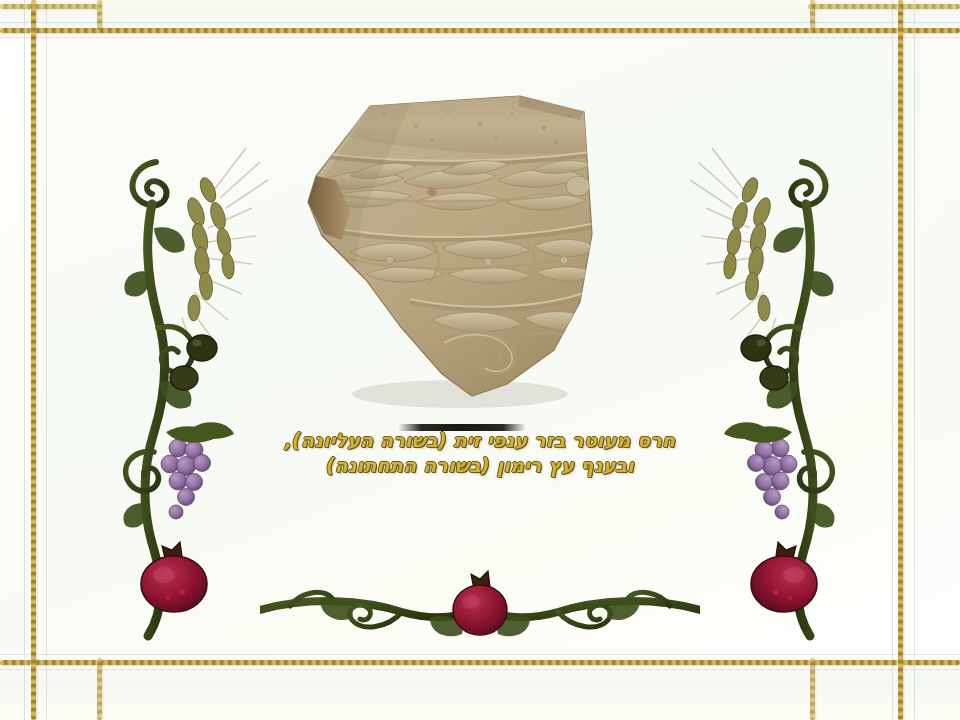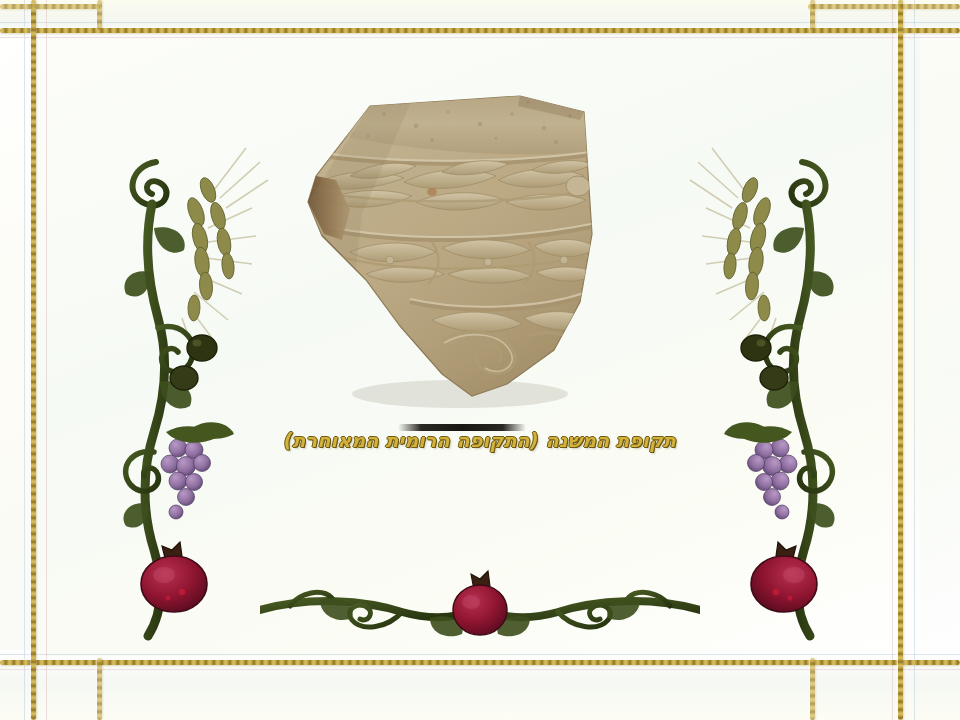--- a/index.html
+++ b/index.html
@@ -453,16 +453,17 @@
       <g>
         <path d="M214,34 L211,18 L220,23 L228,15 L230,30 Z" fill="#3a2010" stroke="#1e1108" stroke-width="1.1"></path>
         <ellipse cx="220" cy="54" rx="27" ry="25" fill="url(#pomG)" stroke="#3e0a17" stroke-width="1.5"></ellipse>
         <ellipse cx="211" cy="46" rx="9" ry="7" fill="#c8557a" opacity=".33"></ellipse>
       </g>
     </svg>
   </div>
 
   <div id="capshadow"></div>
   <div id="caption">
-    <span class="ln">תקופת המשנה (התקופה הרומית המאוחרת)</span>
+    <span class="ln">חרס מעוטר בזר ענפי זית (בשורה העליונה),</span>
+    <span class="ln">ובענף עץ רימון  (בשורה התחתונה)</span>
   </div>
 
 </div>
 
 </body></html>

